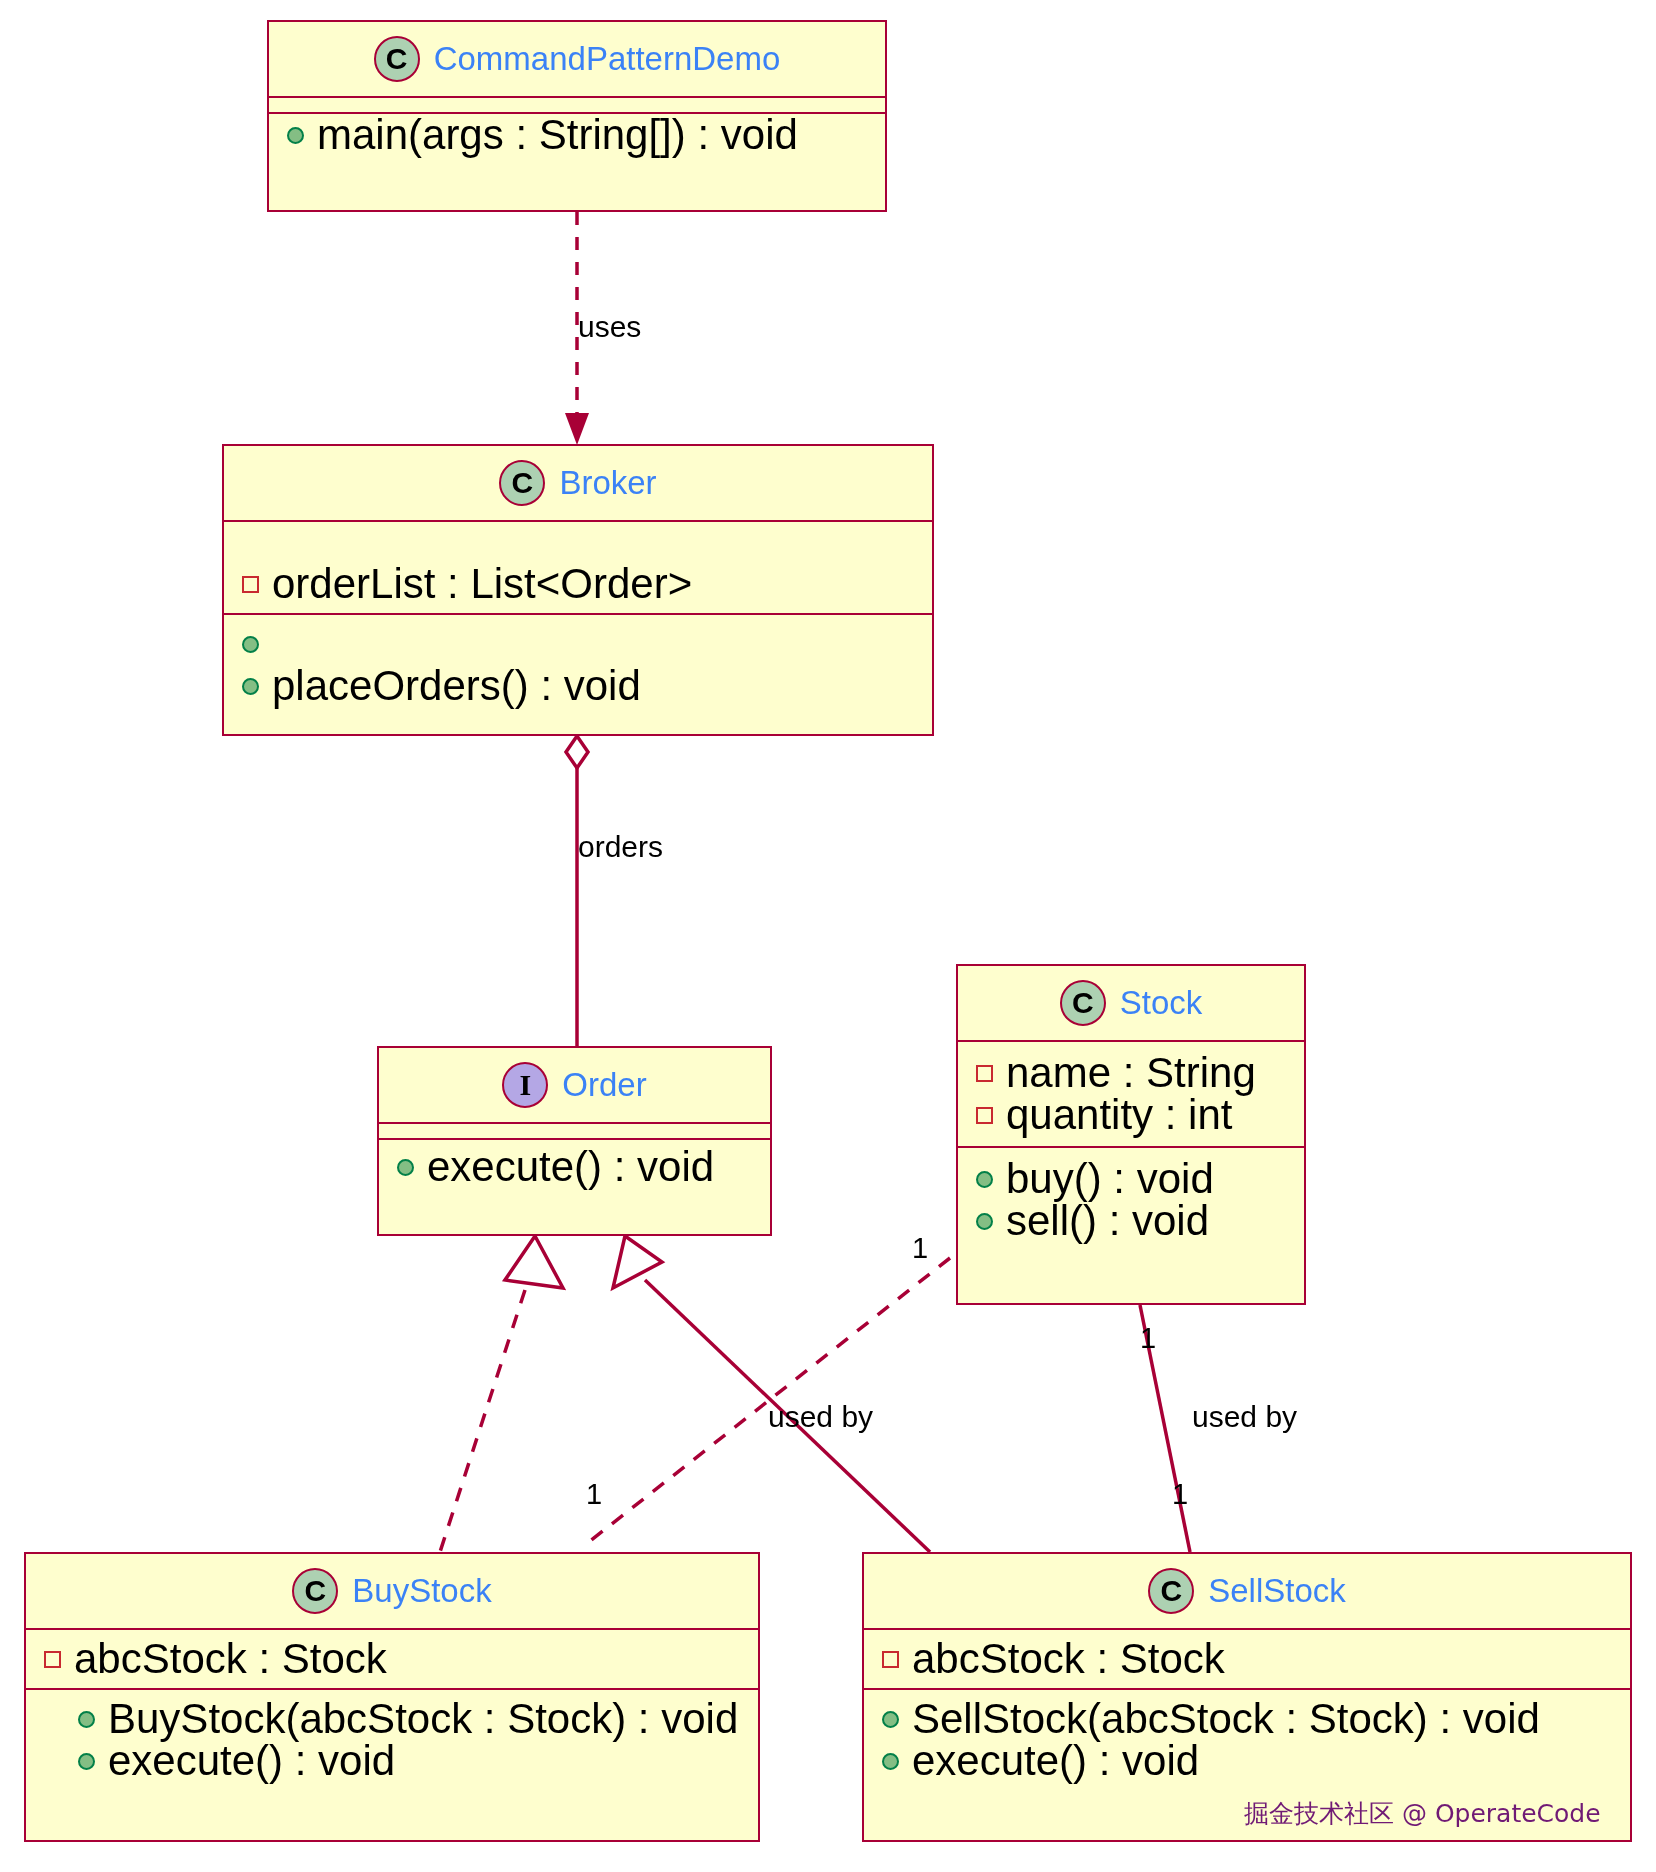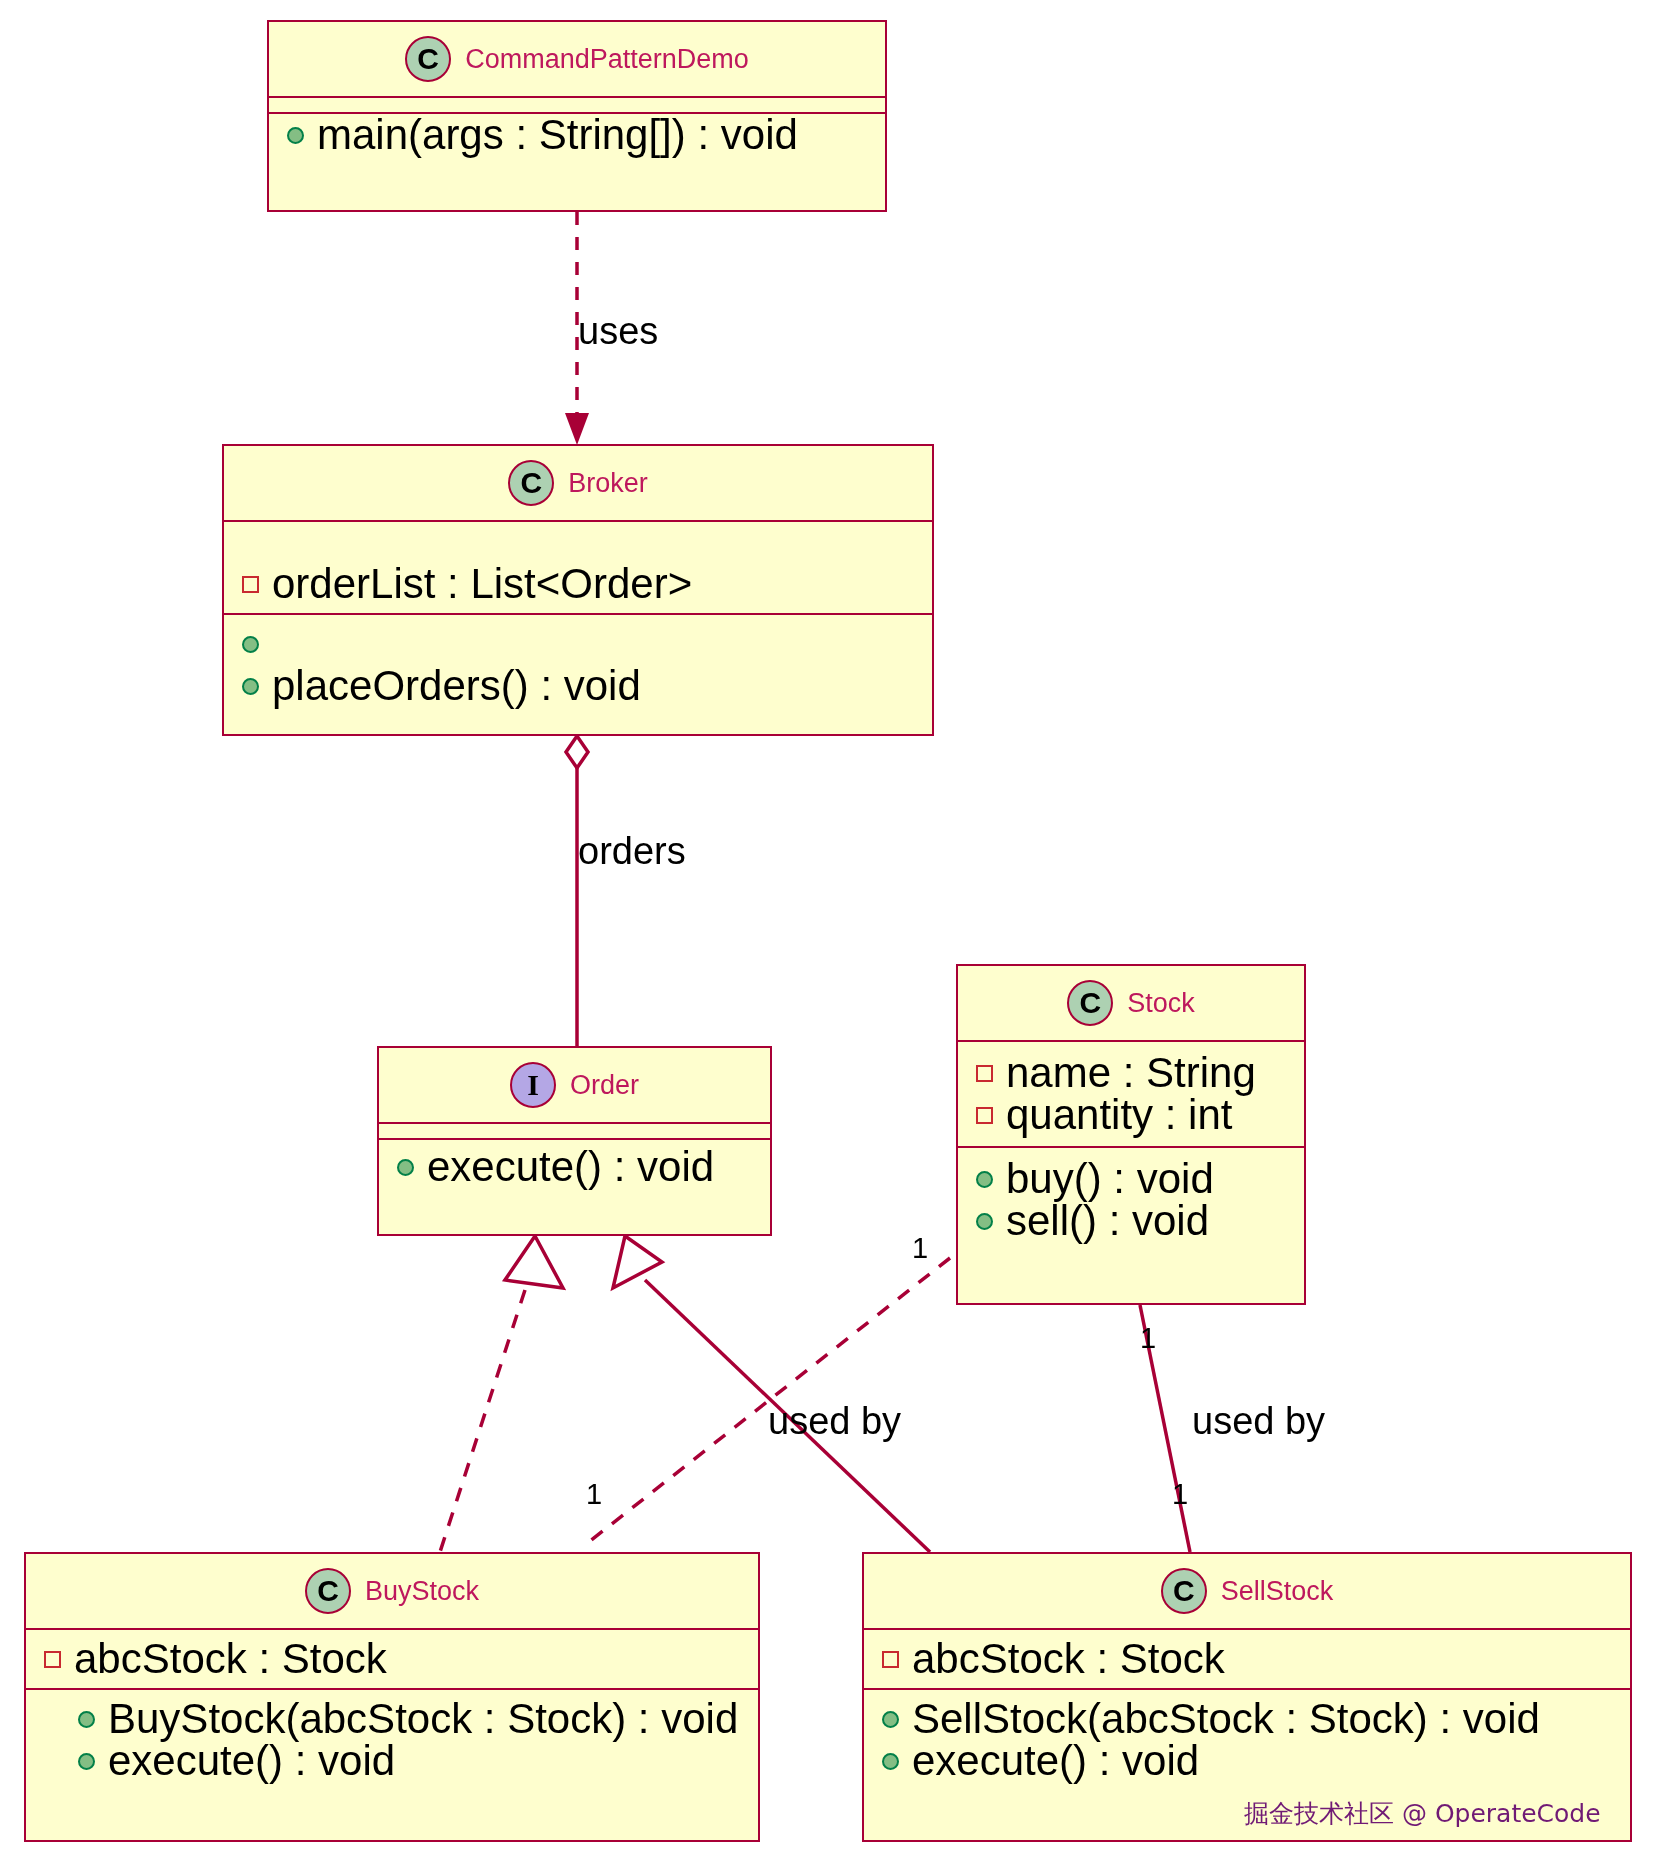--- a/index.html
+++ b/index.html
@@ -14,28 +14,28 @@
   .divider{height:0;border-top:2px solid #A80036;}
   .title-row{display:flex;align-items:center;justify-content:center;
              height:74px;gap:14px;}
   .badge{width:46px;height:46px;border-radius:50%;
          display:flex;align-items:center;justify-content:center;
          font-size:30px;font-weight:bold;color:#000000;box-sizing:border-box;}
   .badge.cls{background:#ADD1B2;border:2px solid #A80036;
              font-family:"Liberation Sans","DejaVu Sans",sans-serif;}
   .badge.iface{background:#B4A7E5;border:2px solid #A80036;
                font-family:"Liberation Serif","DejaVu Serif",serif;}
-  .cname{font-size:27px;color:#be185d;white-space:nowrap;}
+  .cname{font-size:33px;color:#3b82f6;white-space:nowrap;}
   .member{display:flex;align-items:center;gap:13px;height:42px;
           padding-left:18px;font-size:42px;color:#000000;white-space:nowrap;}
   .empty-compartment{height:14px;}
   .mark{width:17px;height:17px;flex:0 0 auto;box-sizing:border-box;}
   .mark.private{border:2px solid #C82930;background:transparent;}
   .mark.public{border-radius:50%;background:#84BE84;border:2px solid #038048;}
-  .edge-label{position:absolute;font-size:38px;color:#000000;white-space:nowrap;}
+  .edge-label{position:absolute;font-size:30px;color:#000000;white-space:nowrap;}
   .mult-label{position:absolute;font-size:29px;color:#000000;}
   .watermark{position:absolute;font-size:25px;color:#701a75;white-space:nowrap;
              font-family:"DejaVu Sans",sans-serif;}
 </style>
 </head>
 <body>
 
 <div id="stage">
 
   <svg class="layer" viewBox="0 0 1656 1872">

